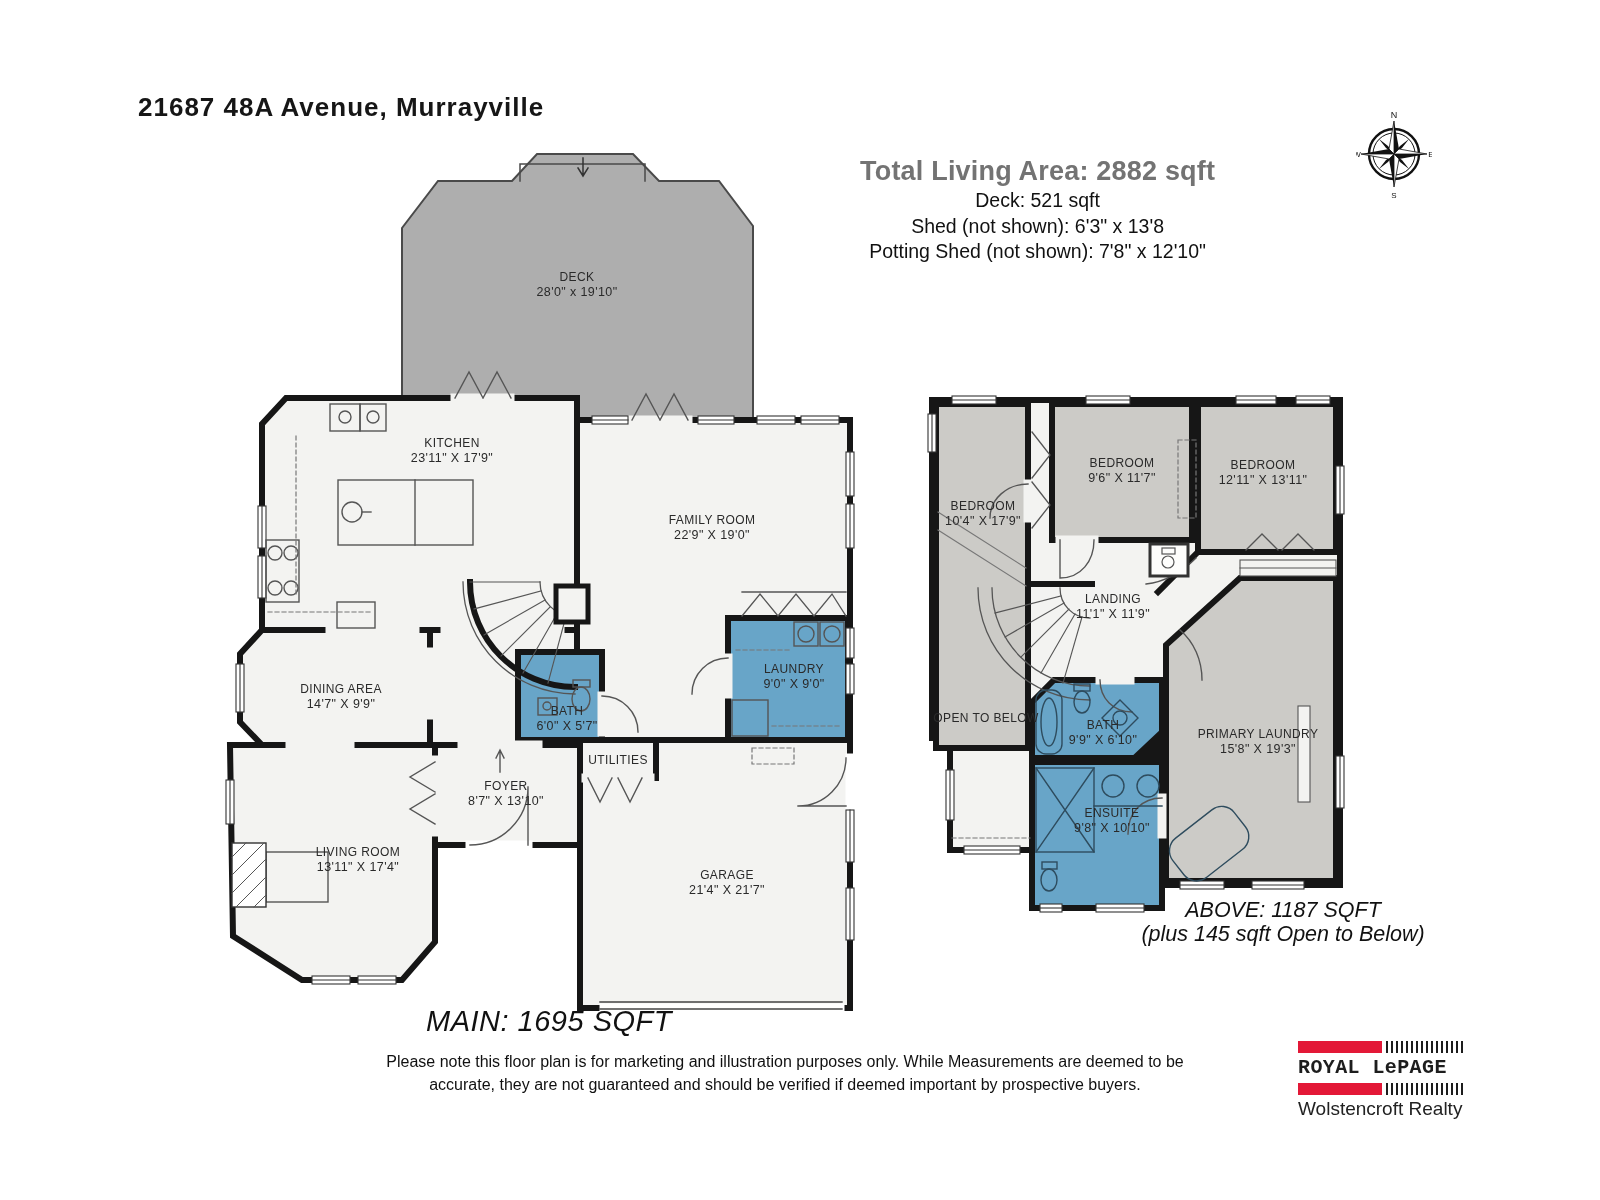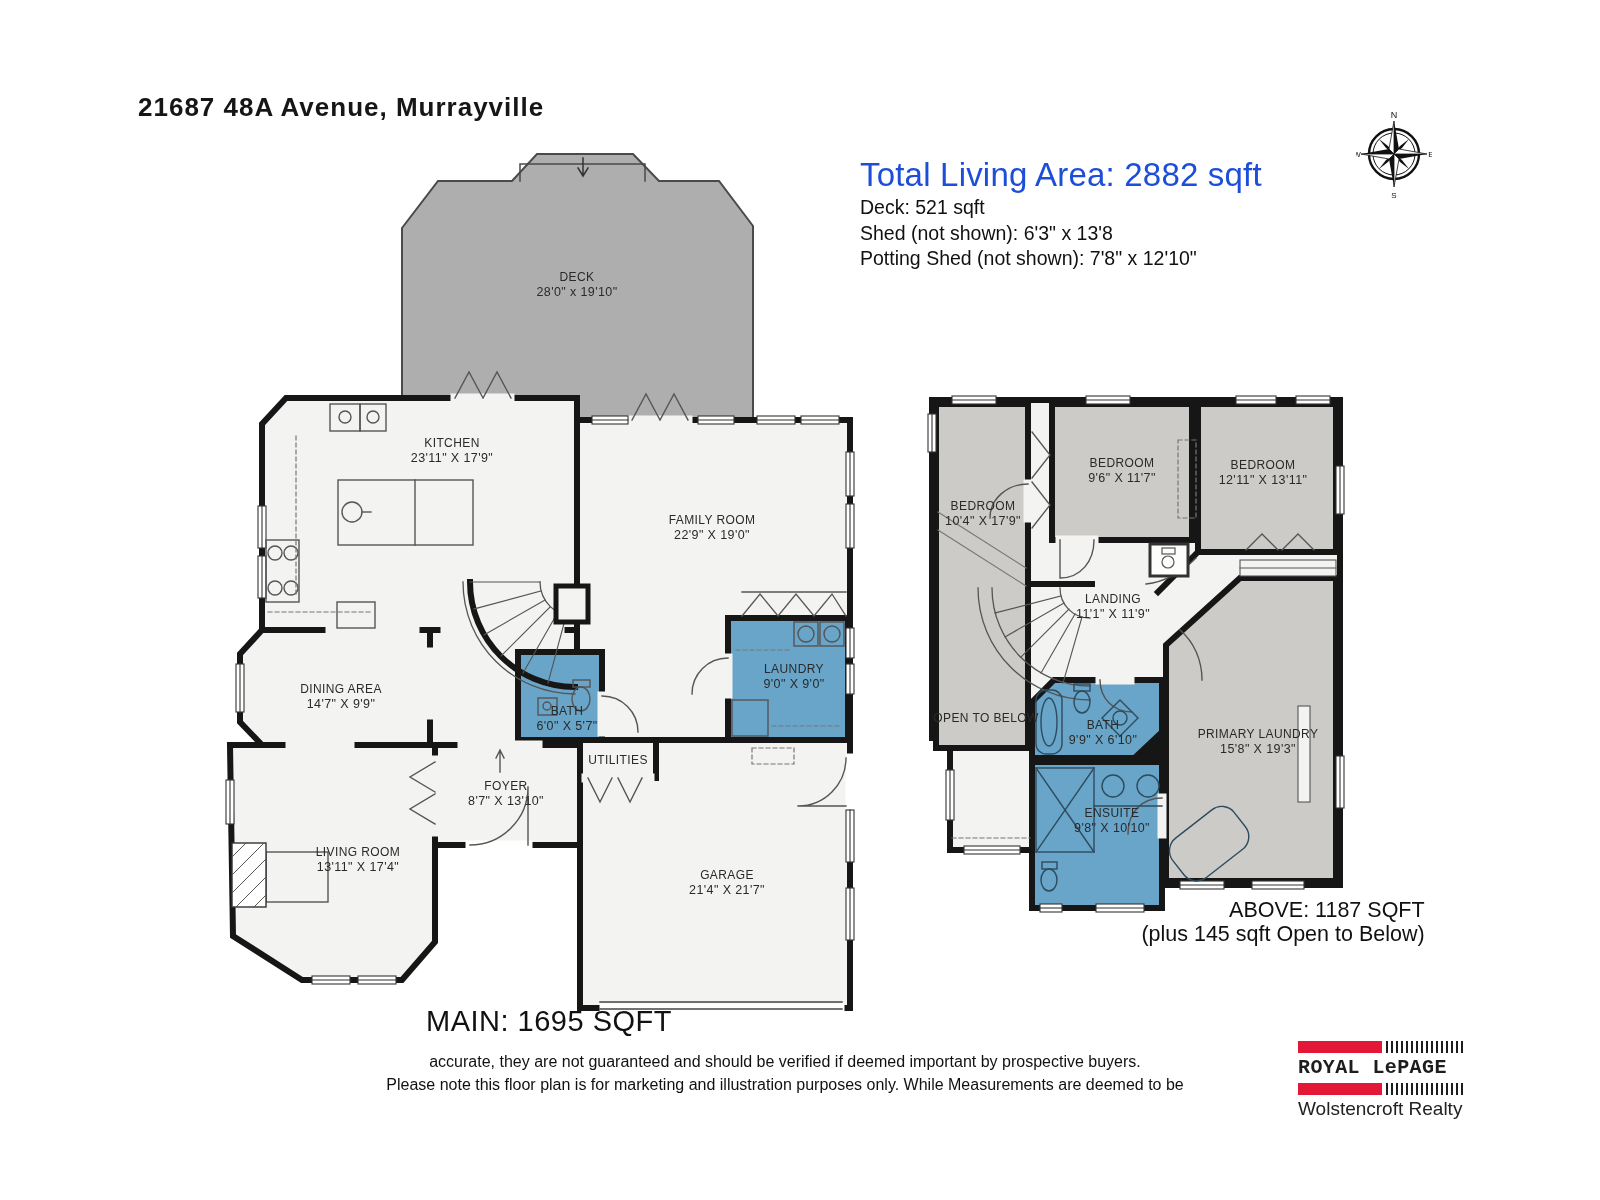--- a/index.html
+++ b/index.html
@@ -1,28 +1,28 @@
 <!DOCTYPE html>
 <html><head>
 <meta charset="utf-8">
 <style>
   html,body{margin:0;padding:0;background:#fff;}
   #canvas{position:relative;width:1600px;height:1200px;background:#ffffff;overflow:hidden;
           font-family:"Liberation Sans", sans-serif;color:#1a1a1a;}
   .abs{position:absolute;}
   #page-title{left:138px;top:92px;font-size:26px;font-weight:bold;letter-spacing:1px;color:#161616;}
   #summary{left:860px;top:156px;}
-  #summary .tot{font-size:33px;font-weight:normal;color:#1d4ed8;letter-spacing:.2px;}
-  #summary .ln{font-size:19.5px;line-height:24.5px;color:#111;margin-top:1px;}
+  #summary .tot{font-size:27px;font-weight:bold;color:#737373;letter-spacing:.2px;}
+  #summary .ln{font-size:19.5px;line-height:24.5px;color:#111;margin-top:1px;text-align:center;}
   #summary .ln:first-of-type{margin-top:7px;}
   .rlabel{position:absolute;transform:translate(-50%,-50%);text-align:center;color:#2a2a2a;
           letter-spacing:.4px;white-space:nowrap;pointer-events:none;}
   .rname{display:block;font-size:12px;}
   .rdims{display:block;font-size:12.5px;margin-top:1px;}
-  .arealabel{position:absolute;transform:translate(-50%,-50%);text-align:right;color:#111;white-space:nowrap;}
+  .arealabel{position:absolute;transform:translate(-50%,-50%);text-align:center;color:#111;white-space:nowrap;font-style:italic;}
   #main-area-label{left:509px;top:1021px;font-size:29px;letter-spacing:.5px;margin-left:40px;}
   #above-area-label{left:1283px;top:922px;font-size:21.5px;line-height:24px;}
   #disclaimer{left:285px;top:1050px;width:1000px;text-align:center;font-size:16px;line-height:23px;color:#111;}
   
   #logo{left:1298px;top:1041px;width:168px;}
   .logobar{display:flex;height:12px;margin-bottom:3px;}
   .logobar .red{width:84px;height:12px;}
   .logobar .stripes{flex:1;height:12px;margin-left:4px;
      background:repeating-linear-gradient(90deg,#1d1d1d 0 2px,transparent 2px 5px);}
   #logo .brand{font-size:20px;font-weight:bold;color:#1d1d1d;letter-spacing:.4px;margin:1px 0 4px 0;font-family:Liberation Mono, monospace;}
@@ -401,22 +401,22 @@
     <span class="rdims">15'8" X 19'3"</span>
   </div>
 
   <div id="main-area-label" class="arealabel">MAIN: 1695 SQFT</div>
   <div id="above-area-label" class="arealabel">
     <div>ABOVE: 1187 SQFT</div>
     <div>(plus 145 sqft Open to Below)</div>
   </div>
 
   <div id="disclaimer" class="abs">
+    <div>Please note this floor plan is for marketing and illustration purposes only. While Measurements are deemed to be</div>
     <div>accurate, they are not guaranteed and should be verified if deemed important by prospective buyers.</div>
-    <div>Please note this floor plan is for marketing and illustration purposes only. While Measurements are deemed to be</div>
   </div>
 
   <div id="logo" class="abs">
     <div class="logobar">
       <div class="red" style="background: rgb(227, 24, 55);"></div>
       <div class="stripes"></div>
     </div>
     <div class="brand">ROYAL LePAGE</div>
     <div class="logobar">
       <div class="red" style="background: rgb(227, 24, 55);"></div>

